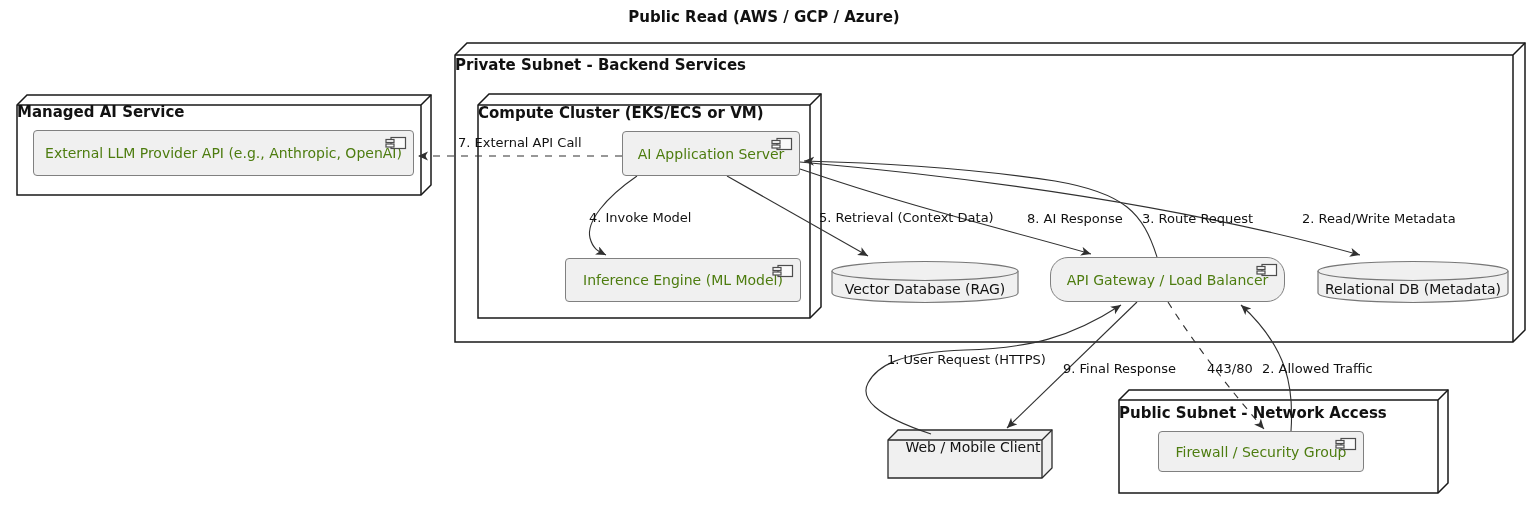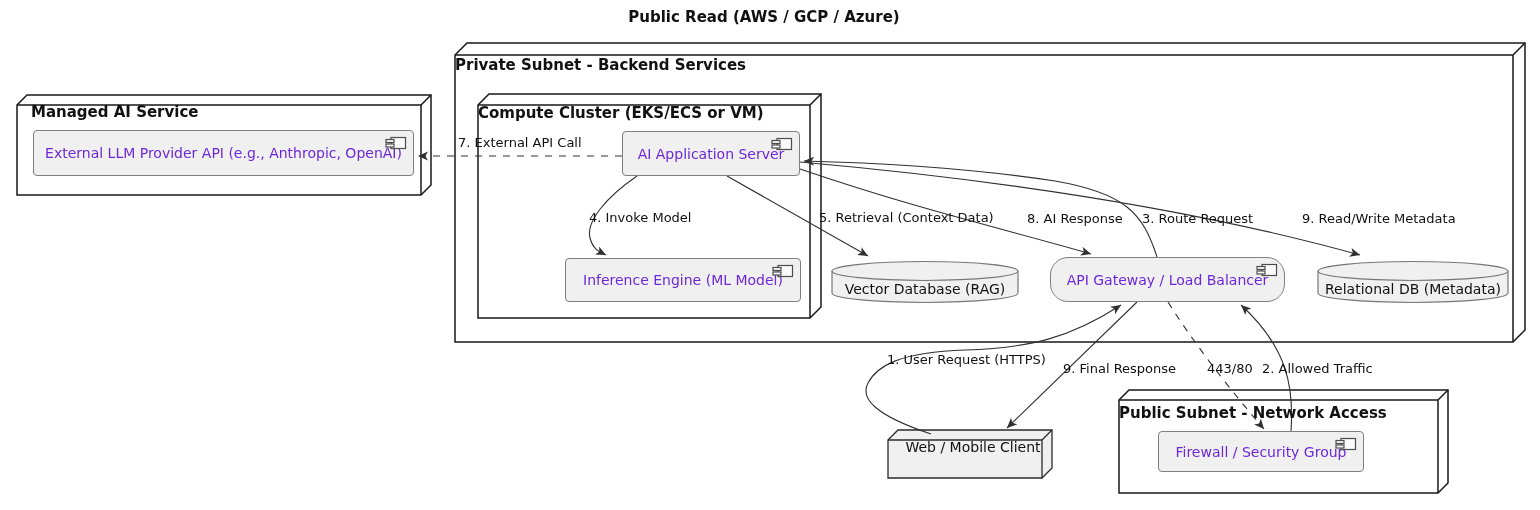--- a/index.html
+++ b/index.html
@@ -8,21 +8,21 @@
     font-family:"DejaVu Sans", sans-serif;color:#111111;overflow:hidden;
   }
   .layer{position:absolute;left:0;top:0;}
   .abs{position:absolute;white-space:nowrap;}
   .diagram-title{font-weight:bold;font-size:15px;text-align:center;}
   .node-label{font-weight:bold;font-size:15px;}
   .leaf-label{font-size:14px;display:flex;align-items:center;justify-content:center;}
   .component{
     position:absolute;background:#f0f0f0;border:1px solid #808080;border-radius:4px;
     display:flex;align-items:center;justify-content:center;
-    font-size:14px;color:#6d28d9;box-sizing:border-box;
+    font-size:14px;color:#4d7c0f;box-sizing:border-box;
   }
   .comp-icon{position:absolute;top:5px;right:6px;width:22px;height:14px;line-height:0;}
   .db-label{font-size:14px;text-align:center;}
   .edge-label{font-size:13px;line-height:16px;}
 </style>
 </head>
 <body>
 
 <div class="canvas">
 
@@ -77,21 +77,21 @@
       <path d="M800,162 C980,178 1180,205 1360,255" marker-end="url(#arr)"></path>
       <path d="M931,434 C874,415 860,398 868,383 C877,366 900,352 965,350 C1030,348 1070,338 1121,305" marker-end="url(#arr)"></path>
       <path d="M1137,302 L1007,428" marker-end="url(#arr)"></path>
       <path d="M1168,302 C1195,345 1232,392 1264,429" stroke-dasharray="7,7" marker-end="url(#arr)"></path>
       <path d="M1291,431 C1294,388 1288,348 1241,305" marker-end="url(#arr)"></path>
     </g>
   </svg>
 
   <div class="abs diagram-title" style="left:560px;top:8px;width:408px;">Public Read (AWS / GCP / Azure)</div>
 
-  <div class="abs node-label" style="left:31px;top:103px;width:404px;">Managed AI Service</div>
+  <div class="abs node-label" style="left:17px;top:103px;width:404px;">Managed AI Service</div>
   <div class="abs node-label" style="left:455px;top:56px;width:1058px;">Private Subnet - Backend Services</div>
   <div class="abs node-label" style="left:478px;top:104px;width:332px;">Compute Cluster (EKS/ECS or VM)</div>
   <div class="abs node-label" style="left:1119px;top:404px;width:378px;">Public Subnet - Network Access</div>
   <div class="abs leaf-label" style="left:888px;top:428px;width:170px;height:38px;">Web / Mobile Client</div>
 
   <div class="component" style="left:33px;top:130px;width:381px;height:46px;">
     <span class="comp-icon">
       <svg width="22" height="14" viewBox="0 0 22 14">
           <g stroke="#4d4d4d" stroke-width="1.2" fill="#fafafa">
         <rect x="6" y="1.5" width="14.5" height="11"></rect>
@@ -156,19 +156,19 @@
   </div>
 
   <div class="abs db-label" style="left:832px;top:281px;width:186px;">Vector Database (RAG)</div>
   <div class="abs db-label" style="left:1318px;top:281px;width:190px;">Relational DB (Metadata)</div>
 
   <div class="abs edge-label" style="left:887px;top:352px;">1. User Request (HTTPS)</div>
   <div class="abs edge-label" style="left:1262px;top:361px;">2. Allowed Traffic</div>
   <div class="abs edge-label" style="left:1142px;top:211px;">3. Route Request</div>
   <div class="abs edge-label" style="left:589px;top:210px;">4. Invoke Model</div>
   <div class="abs edge-label" style="left:819px;top:210px;">5. Retrieval (Context Data)</div>
-  <div class="abs edge-label" style="left:1302px;top:211px;">9. Read/Write Metadata</div>
+  <div class="abs edge-label" style="left:1302px;top:211px;">2. Read/Write Metadata</div>
   <div class="abs edge-label" style="left:458px;top:135px;">7. External API Call</div>
   <div class="abs edge-label" style="left:1027px;top:211px;">8. AI Response</div>
   <div class="abs edge-label" style="left:1063px;top:361px;">9. Final Response</div>
   <div class="abs edge-label" style="left:1207px;top:361px;">443/80</div>
 
 </div>
 
 </body></html>

